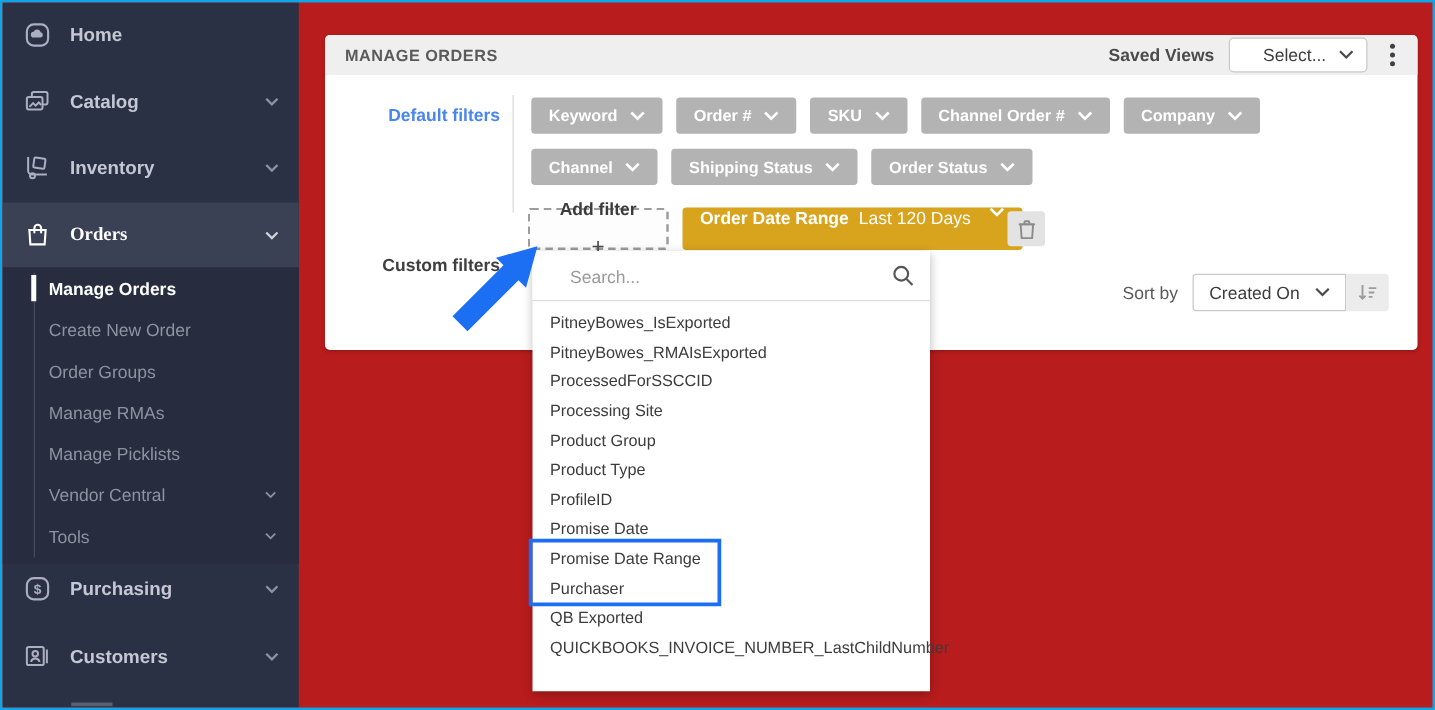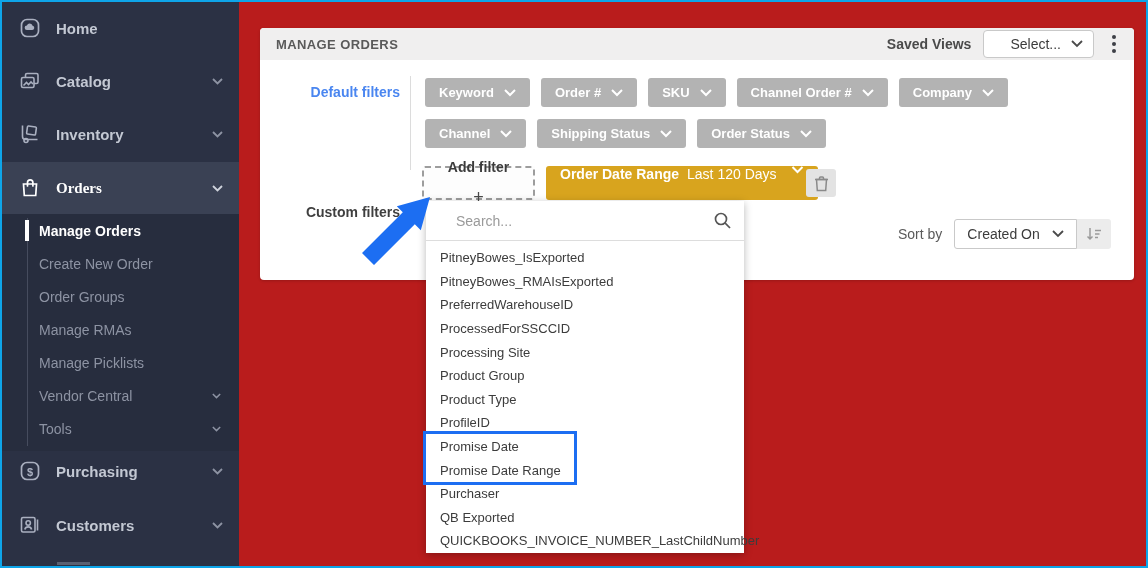--- a/index.html
+++ b/index.html
@@ -301,21 +301,20 @@
     <div class="search-row">
       <input class="search-input" type="text" placeholder="Search..." style="">
       <svg class="search-ic" width="19" height="19" viewBox="0 0 19 19" fill="none" stroke="#555" stroke-width="1.7">
         <circle cx="8" cy="8" r="5.5"></circle>
           <path d="M12.2 12.2L17 17"></path>
       </svg>
     </div>
     <div class="dd-list">
       <div class="dd-item">PitneyBowes_IsExported</div>
       <div class="dd-item">PitneyBowes_RMAIsExported</div>
-      <div class="dd-item">PreferredWarehouseID</div>
       <div class="dd-item">ProcessedForSSCCID</div>
       <div class="dd-item">Processing Site</div>
       <div class="dd-item">Product Group</div>
       <div class="dd-item">Product Type</div>
       <div class="dd-item">ProfileID</div>
       <div class="dd-item">Promise Date</div>
       <div class="dd-item">Promise Date Range</div>
       <div class="dd-item">Purchaser</div>
       <div class="dd-item">QB Exported</div>
       <div class="dd-item">QUICKBOOKS_INVOICE_NUMBER_LastChildNumber</div>

